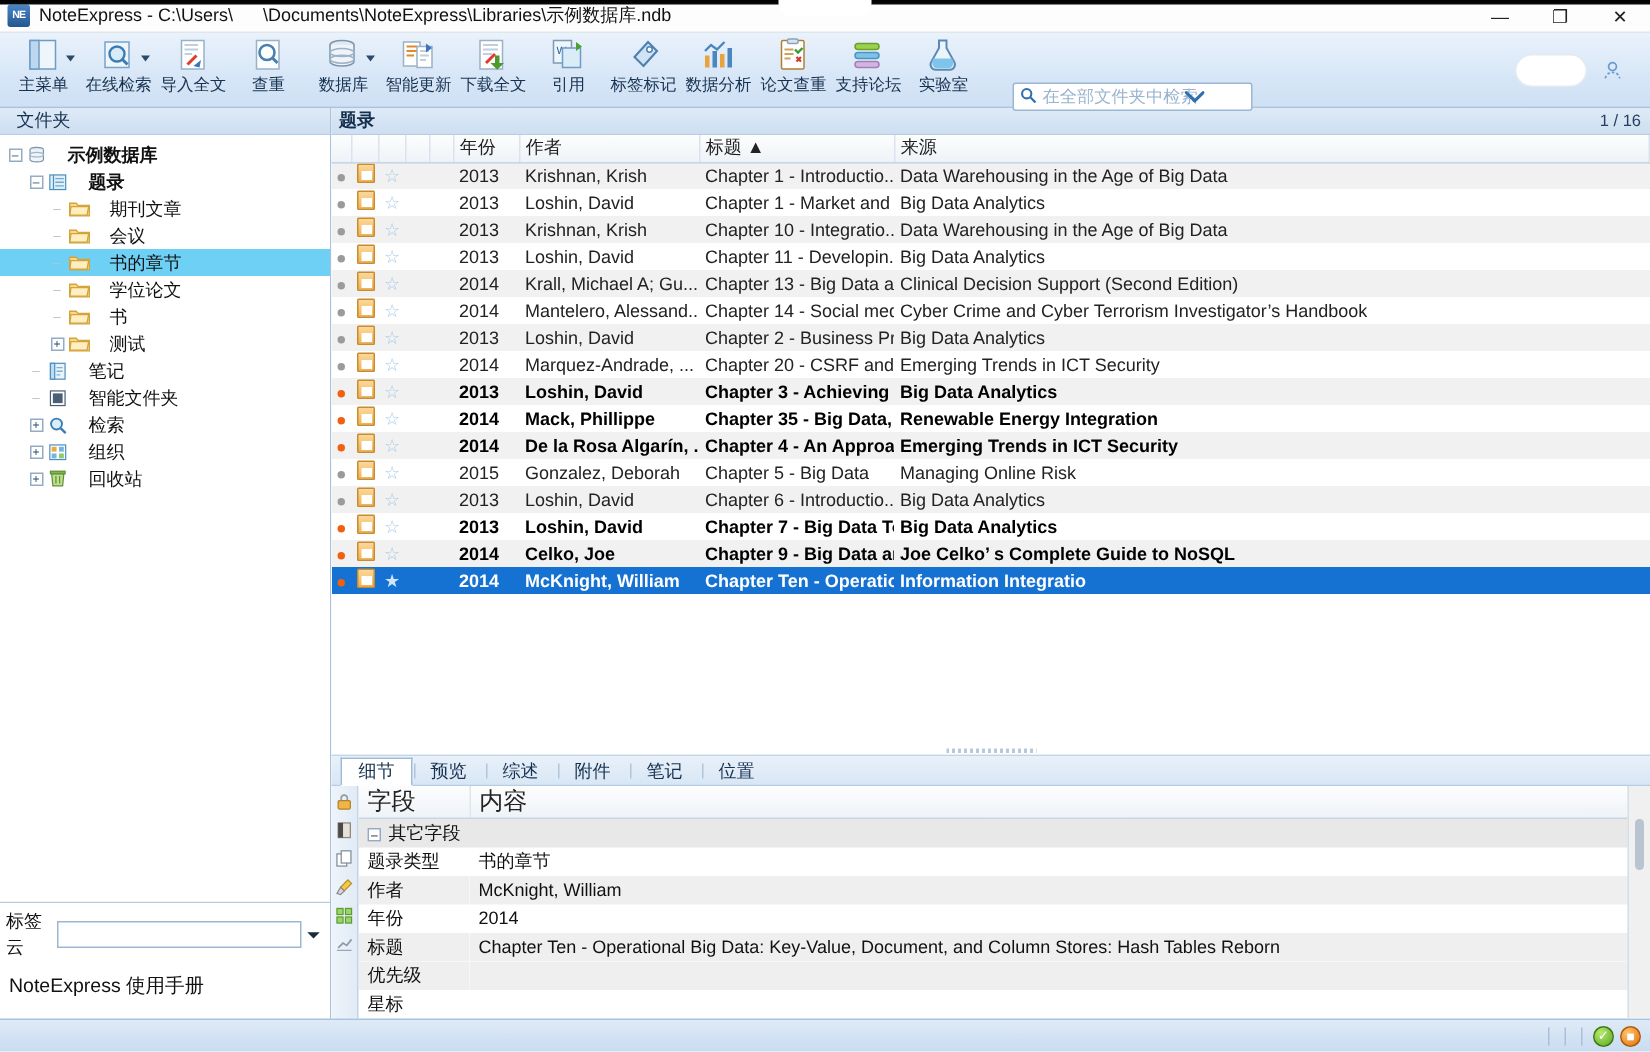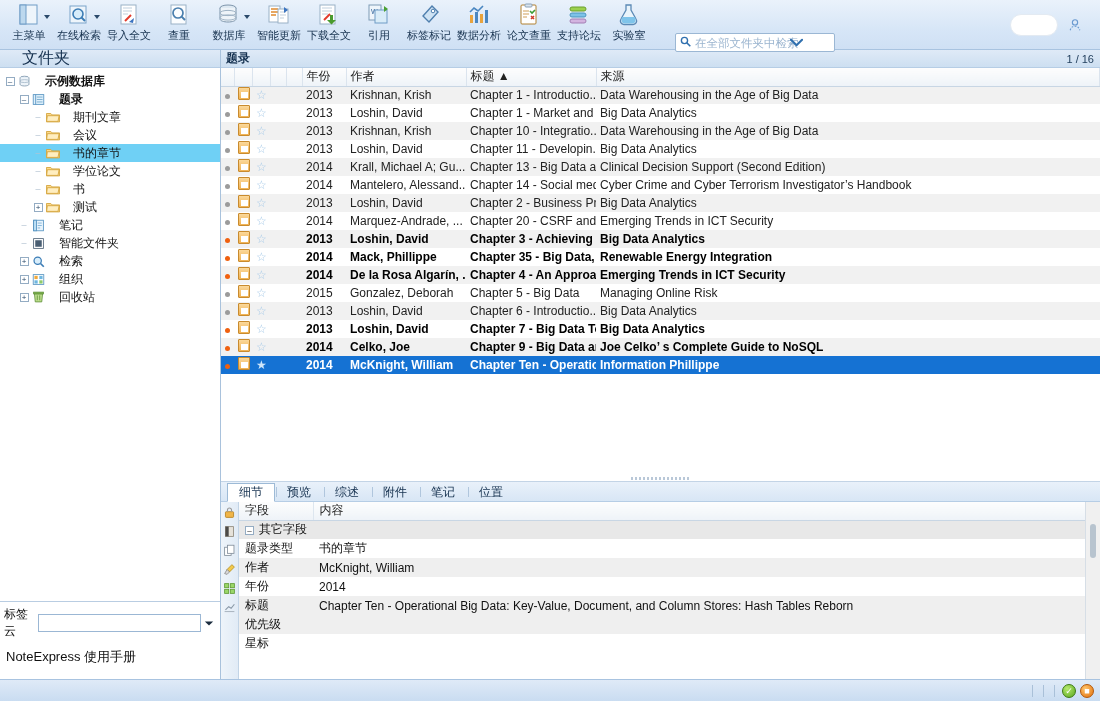--- a/index.html
+++ b/index.html
@@ -75,22 +75,22 @@
   .acct-ic{ position:absolute; right:18px; top:18px; }
 
   
   .body{ flex:1; display:flex; min-height:0; }
 
   
   .left{ width:221px; flex:0 0 221px; border-right:1px solid #a9c2dc;
     display:flex; flex-direction:column; background:#fff; }
   .panel-hd{
     height:18px; flex:0 0 18px; background:linear-gradient(#dfeaf7,#cddff1);
-    border-bottom:1px solid #b6cde5; font-size:16px; color:#14304f;
-    display:flex; align-items:center; padding-left:22px;text-align:right;
+    border-bottom:1px solid #b6cde5; font-size:12px; color:#14304f;
+    display:flex; align-items:center; padding-left:11px;text-align:right;
   }
   .tree{ flex:1; overflow:hidden; padding-top:4px; position:relative; background:#fff; }
   .tnode{
     height:18px; display:flex; align-items:center; font-size:12px; color:#111;
     white-space:nowrap; padding-right:4px; position:relative;
   }
   .tnode.sel{ background:#6fd0f5; }
   .exp{ width:12px;height:12px; display:flex;align-items:center;justify-content:center;
     font-size:9px;color:#5a7a99; flex:0 0 12px; }
   .exp b{ display:inline-block; width:9px;height:9px;border:1px solid #94acc3;background:#fff;
@@ -179,21 +179,21 @@
   .sidestrip{
     width:18px; flex:0 0 18px; background:linear-gradient(90deg,#eef4fa,#e1ebf6);
     border-right:1px solid #c2d4e6; display:flex; flex-direction:column;
     align-items:center; padding-top:2px; gap:3px;
   }
   .sidestrip .si{ width:16px;height:16px;display:flex;align-items:center;justify-content:center; }
   .fields{ flex:1; overflow:hidden; position:relative; }
   table.fields{ width:100%; border-collapse:collapse; table-layout:fixed; }
   table.fields th{
     height:18px; background:linear-gradient(#fdfdfd,#eef3f8); border-bottom:1px solid #c8d6e4;
-    border-right:1px solid #dde6ef; font-weight:normal; font-size:12px; text-align:left;
+    border-right:1px solid #dde6ef; font-weight:normal; font-size:16px; text-align:left;
     padding:0 6px; color:#222;
   }
   table.fields td{ height:19px; font-size:12px; padding:0 6px; color:#111; white-space:nowrap;
     overflow:hidden;margin-left:12px; }
   table.fields tr.alt td{ background:#efefef; }
   table.fields tr.grp td{ background:#e8e8e8; }
   .f-name{ width:74px; }
   .fieldlabel{ padding-left:12px;font-family:Liberation Serif, serif; }
   .detail-scroll{
     position:absolute; right:0; top:0; width:15px; height:100%;
@@ -212,20 +212,30 @@
   .sb-ic{ width:14px;height:14px;border-radius:50%;display:flex;align-items:center;
     justify-content:center; font-size:9px; color:#fff; }
   .sb-ok{ background:radial-gradient(circle at 35% 30%,#b6ea6e,#5aa81f); border:1px solid #3d7a12;}
   .sb-warn{ background:radial-gradient(circle at 35% 30%,#ffc56b,#e2700d); border:1px solid #b35809;}
 </style>
 </head>
 <body>
 
 <div class="app">
 
+  <div class="titlebar">
+    <div class="notch"></div>
+    <div class="app-icon">NE</div>
+    <div class="title-text">NoteExpress - C:\Users\      \Documents\NoteExpress\Libraries\示例数据库.ndb</div>
+    <div class="win-btns">
+      <div class="win-btn">—</div>
+      <div class="win-btn">❐</div>
+      <div class="win-btn">✕</div>
+    </div>
+  </div>
 
   <div class="toolbar" id="toolbar">
     <div class="searchwrap">
       <span class="mag">
         <svg width="11" height="11" viewBox="0 0 16 16">
             <circle cx="6.5" cy="6.5" r="4.5" fill="none" stroke="#2f6fae" stroke-width="2"></circle>
             <line x1="10" y1="10" x2="15" y2="15" stroke="#2f6fae" stroke-width="2.2"></line>
           </svg>
       </span>
       <input type="text" placeholder="在全部文件夹中检索" style="">
@@ -769,21 +779,21 @@
               </tr>
               <tr class="row bold sel">
                 <td class="c-dot"><span class="dot on"></span></td>
                 <td class="c-ic"><span class="docic"></span></td>
                 <td class="c-star"><span class="starg">★</span></td>
                 <td class="c-b1"></td>
                 <td class="c-b2"></td>
                 <td class="c-year">2014</td>
                 <td class="c-auth">McKnight, William</td>
                 <td class="c-title">Chapter Ten - Operatio.</td>
-                <td>Information Phillippe</td>
+                <td>Information Integratio</td>
               </tr>
             </tbody>
         </table>
         <div class="empty-area"></div>
         <div class="grip">
             <i></i>
           </div>
       </div>
 
       <div class="detail">

